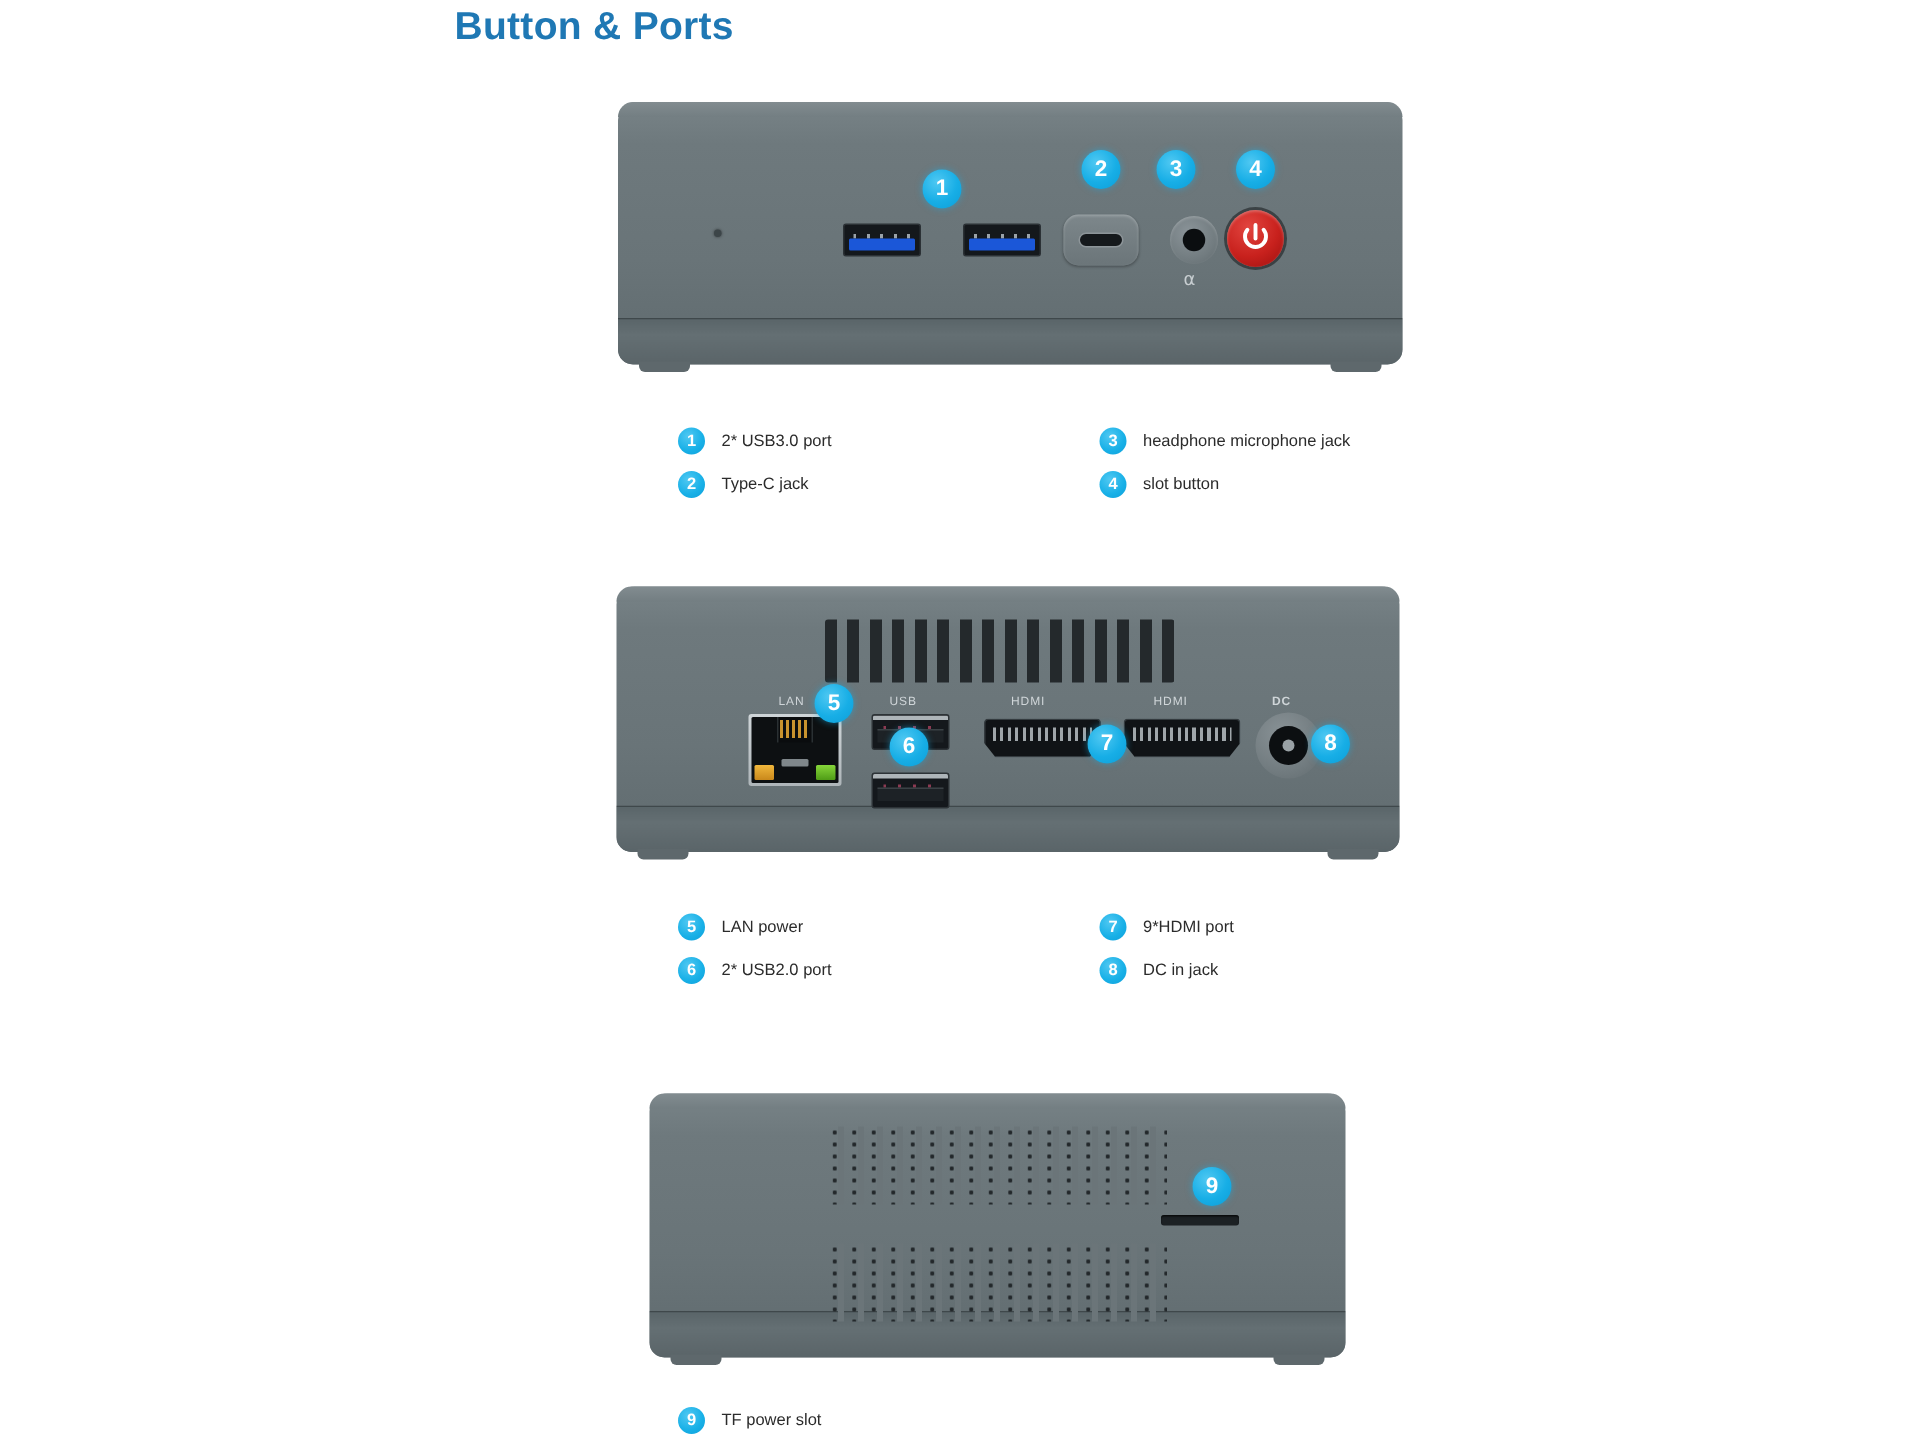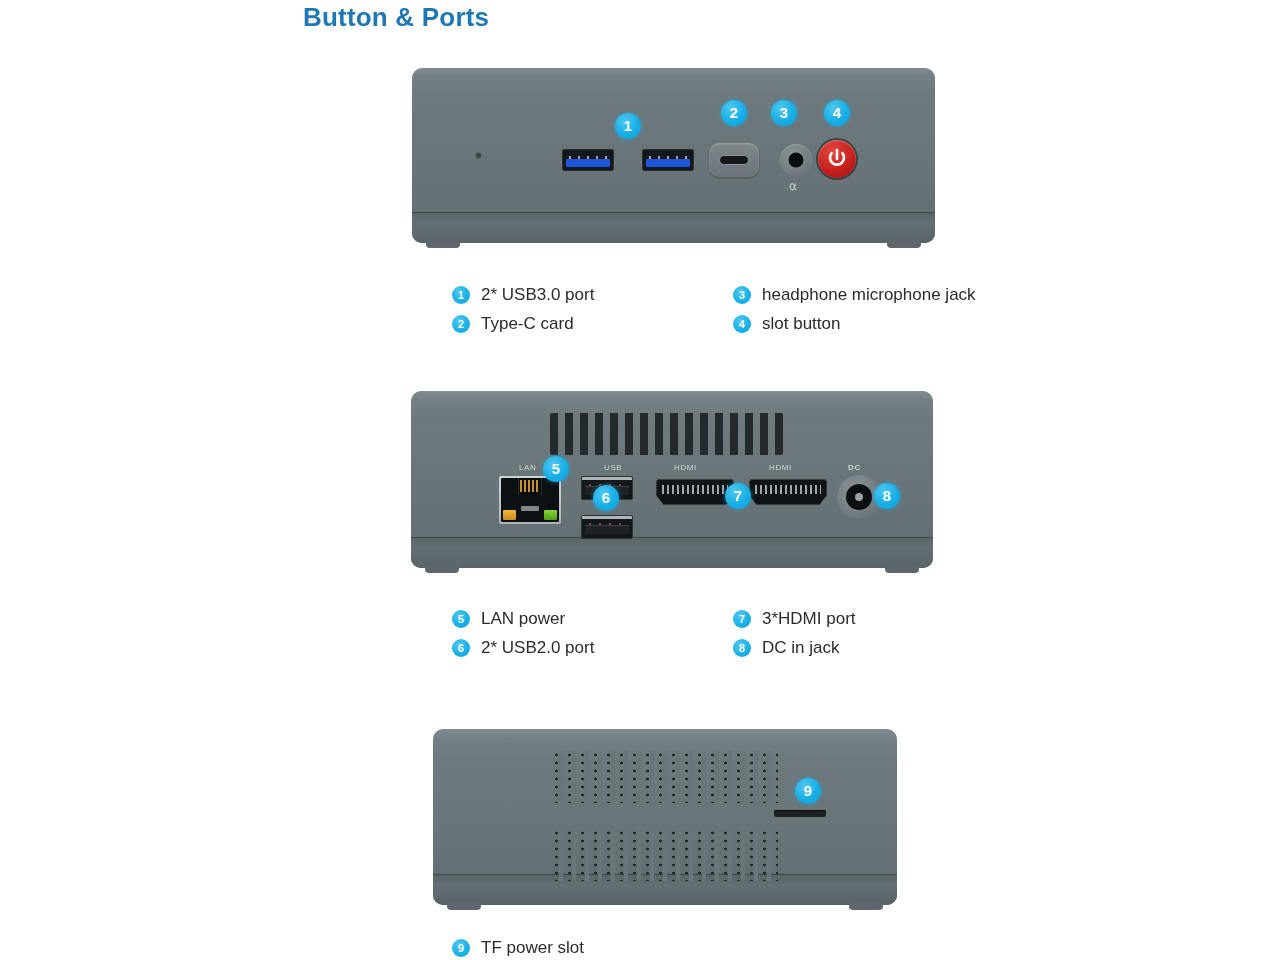--- a/index.html
+++ b/index.html
@@ -356,21 +356,21 @@
     background: radial-gradient(circle at 38% 32%, #4fc8f2 0%, #18b0e7 58%, #0e9fd9 100%);
     color: #ffffff;
     font-size: 11px;
     font-weight: bold;
     line-height: 18px;
     text-align: center;
     flex: 0 0 auto;
     margin-right: 11px;
   }
   .legend-text {
-    font-size: 17px;
+    font-size: 11px;
     color: #2b2b2b;
   }
 </style>
 </head>
 <body>
 
 <div class="page-title">Button &amp; Ports</div>
 
 <div class="device" style="left:412px; top:68px; width:523px; height:175px;">
   <div class="chassis"></div>
@@ -416,39 +416,39 @@
   <div class="legend-item" style="left:452px; top:285px;">
     <span class="legend-badge">1</span>
     <span class="legend-text">2* USB3.0 port</span>
   </div>
   <div class="legend-item" style="left:733px; top:285px;">
     <span class="legend-badge">3</span>
     <span class="legend-text">headphone microphone jack</span>
   </div>
   <div class="legend-item" style="left:452px; top:314px;">
     <span class="legend-badge">2</span>
-    <span class="legend-text">Type-C card</span>
+    <span class="legend-text">Type-C jack</span>
   </div>
   <div class="legend-item" style="left:733px; top:314px;">
     <span class="legend-badge">4</span>
     <span class="legend-text">slot button</span>
   </div>
 </div>
 
 <div class="device" style="left:411px; top:391px; width:522px; height:177px;">
   <div class="chassis"></div>
   <div class="lid"></div>
   <div class="base"></div>
   <div class="foot left"></div>
   <div class="foot right"></div>
 
   <div class="vent-slots" style="left:139px; top:22px; width:233px; height:42px;"></div>
 
   <div class="port-label" style="left:108px; top:72px;">LAN</div>
-  <div class="port-label" style="left:193px; top:72px;">USB</div>
+  <div class="port-label" style="left:182px; top:72px;">USB</div>
   <div class="port-label" style="left:263px; top:72px;">HDMI</div>
   <div class="port-label" style="left:358px; top:72px;">HDMI</div>
   <div class="port-label" style="left:437px; top:72px;font-weight:bold;">DC</div>
 
   <div class="lan" style="left:88px; top:85px;">
     <div class="cavity">
       <div class="notch"></div>
       <div class="contacts"></div>
       <div class="tab"></div>
       <div class="led amber"></div>
@@ -485,21 +485,21 @@
   <div class="badge" style="left:463px; top:92px;">8</div>
 </div>
 
 <div class="legend">
   <div class="legend-item" style="left:452px; top:609px;">
     <span class="legend-badge">5</span>
     <span class="legend-text">LAN power</span>
   </div>
   <div class="legend-item" style="left:733px; top:609px;">
     <span class="legend-badge">7</span>
-    <span class="legend-text">3*HDMI port</span>
+    <span class="legend-text">9*HDMI port</span>
   </div>
   <div class="legend-item" style="left:452px; top:638px;">
     <span class="legend-badge">6</span>
     <span class="legend-text">2* USB2.0 port</span>
   </div>
   <div class="legend-item" style="left:733px; top:638px;">
     <span class="legend-badge">8</span>
     <span class="legend-text">DC in jack</span>
   </div>
 </div>

